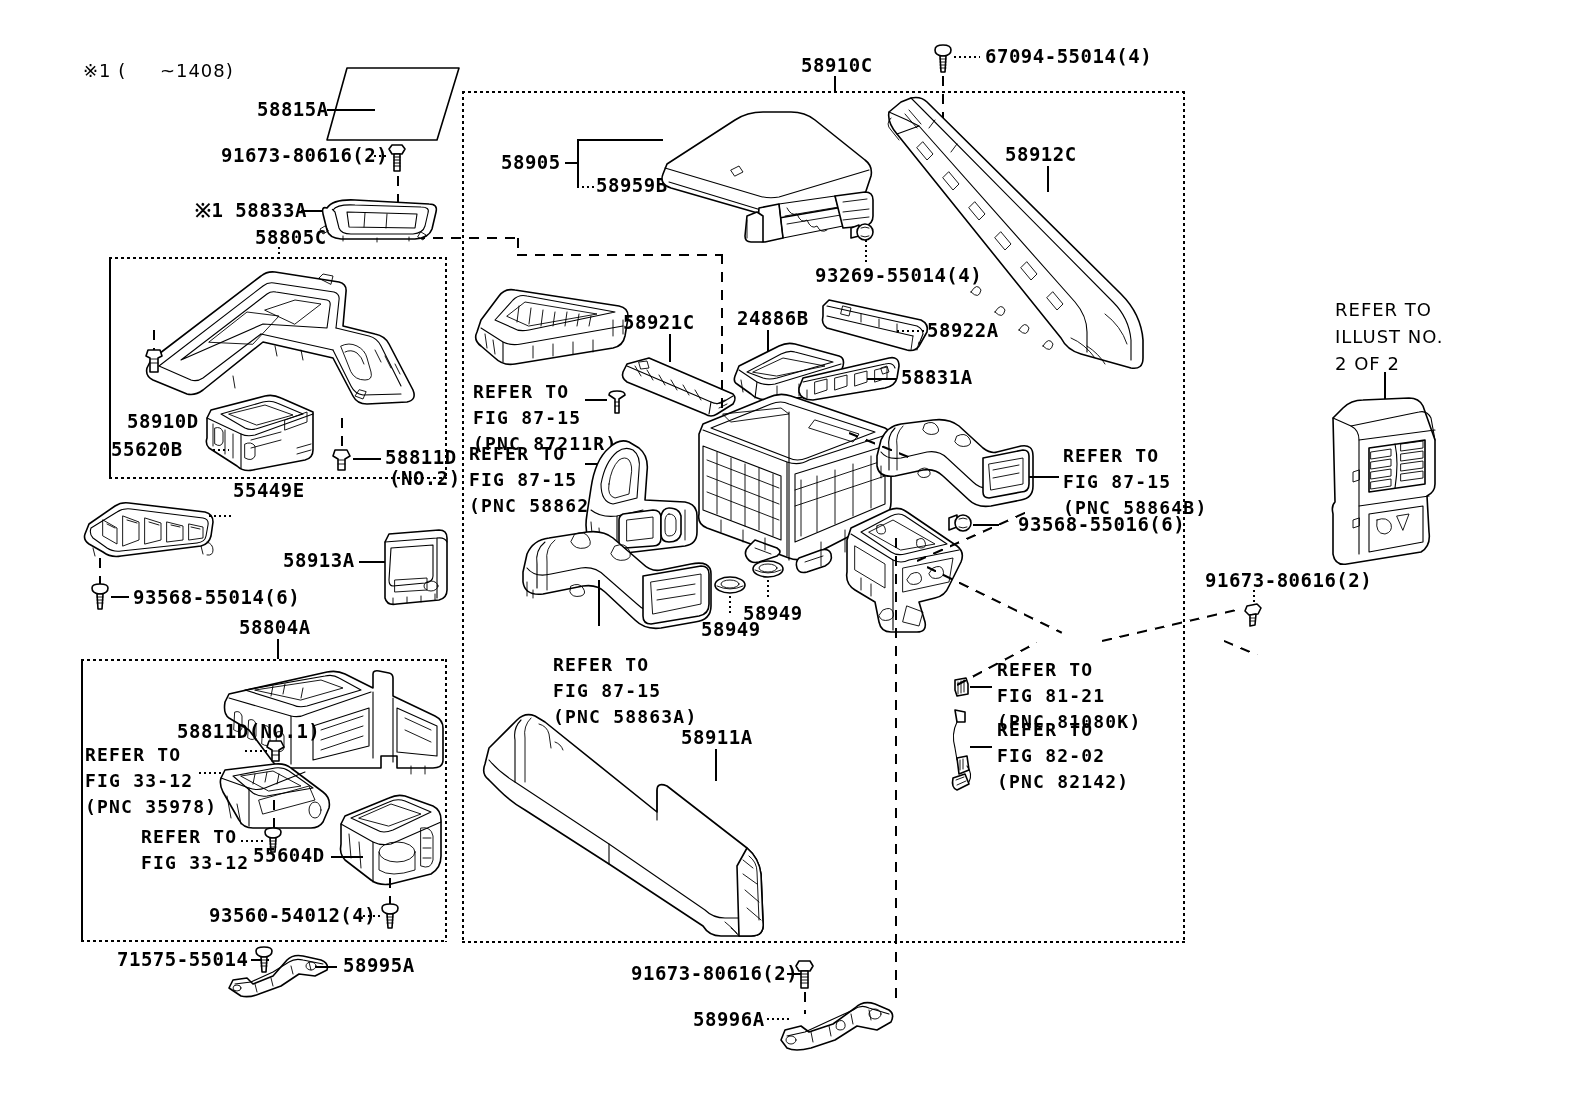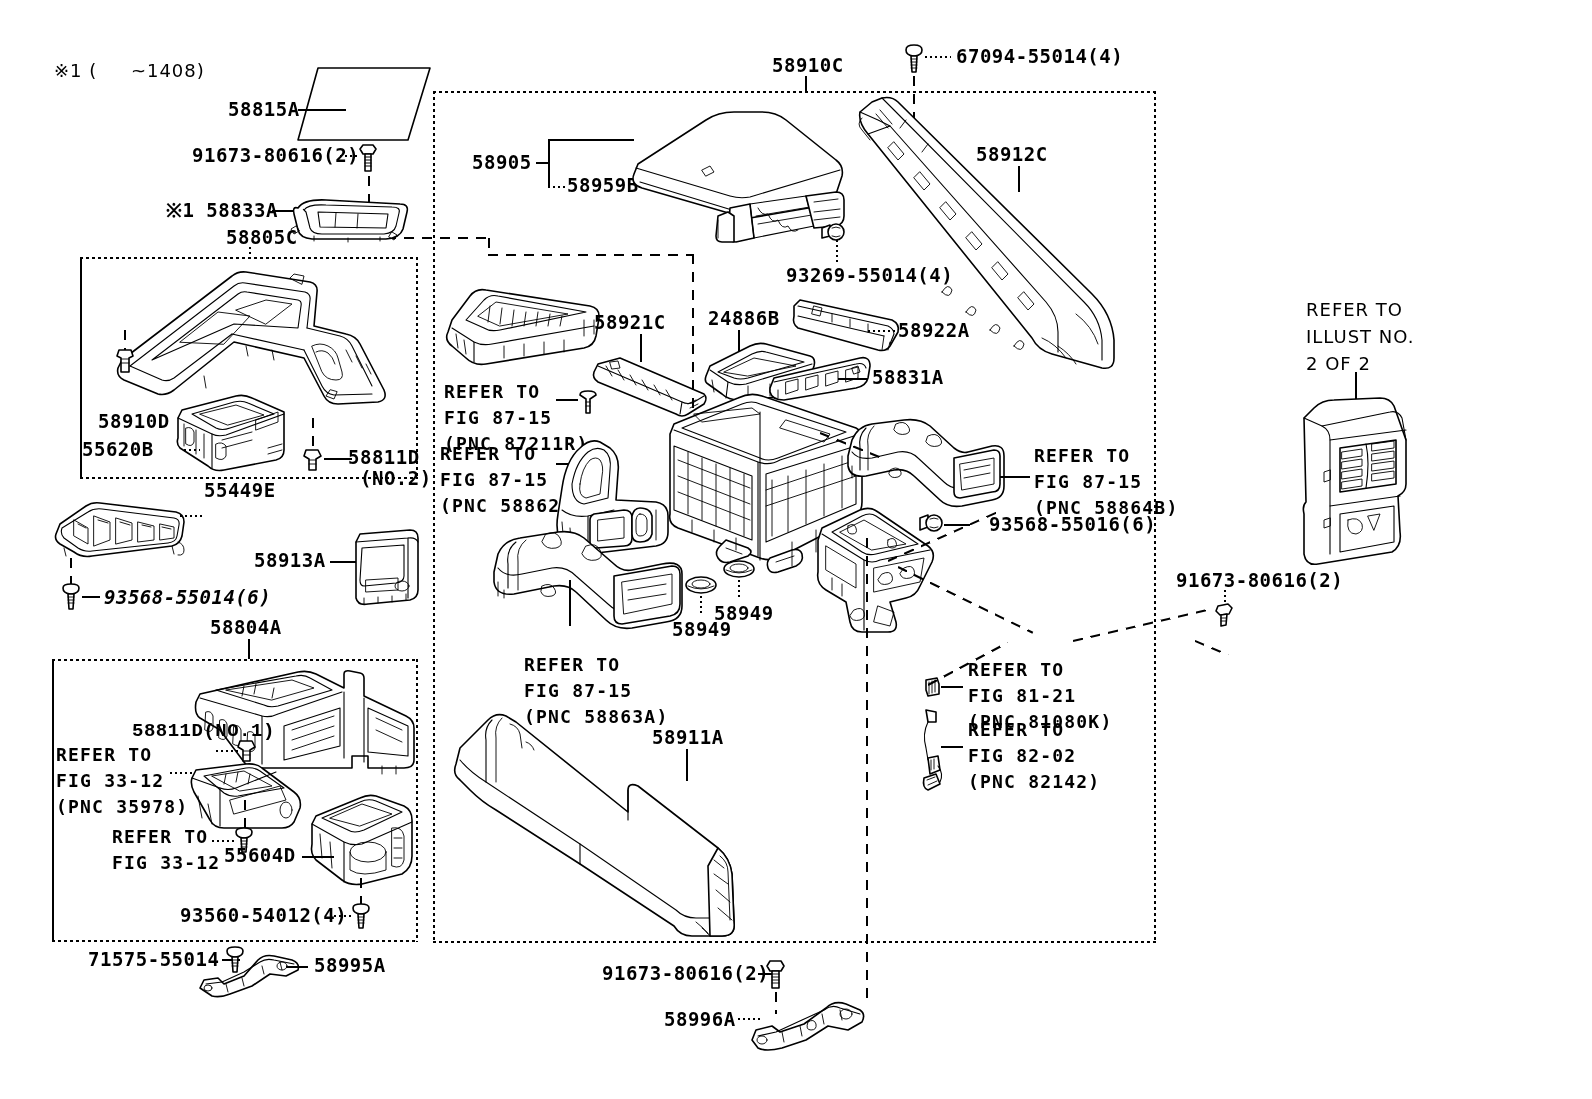--- a/index.html
+++ b/index.html
@@ -3,20 +3,21 @@
 <meta charset="utf-8">
 <style>
   html,body{margin:0;padding:0;background:#ffffff;}
   #page{
     position:relative;
     width:1436px;height:1099px;
     background:#ffffff;
     overflow:hidden;
     font-family:"DejaVu Sans Mono","Liberation Mono",monospace;
     color:#000000;
+    margin-left:29px;
   }
   
   .lbl{
     position:absolute;
     font-family:"DejaVu Sans Mono","Liberation Mono",monospace;
     font-weight:bold;
     font-size:19px;
     letter-spacing:0.5px;
     white-space:pre;
     color:#000;
@@ -165,21 +166,21 @@
   <div class="dln h" style="left:184px;top:449px;width:16px;"></div>
 
   <div class="art" style="left:302px;top:447px;">
     <svg width="22" height="26" viewBox="0 0 22 26">
       <path class="fillw" d="M4,3 L16,3 L19,9 L14,12 L14,23 L7,23 L7,12 L2,9 Z"></path>
       <path class="hair" d="M7,13h7 M7,17h7"></path>
     </svg>
   </div>
   <div class="dashln v" style="left:312px;top:418px;height:30px;"></div>
   <div class="ln h" style="left:324px;top:458px;width:28px;"></div>
-  <div class="lbl" style="left:348px;top:448px;">58811D</div>
+  <div class="lbl" style="left:356px;top:448px;">58811D</div>
   <div class="lbl" style="left:360px;top:469px;">(NO.2)</div>
 
   <div class="art" style="left:52px;top:498px;">
     <svg width="136" height="64" viewBox="0 0 136 64">
       <path class="fillw" d="M4,36 L8,26 L34,8 Q40,4 48,5 L124,14 Q132,16 132,24 L130,38 Q128,46 120,48 L40,58 Q30,60 22,54 L8,46 Q2,42 4,36 Z"></path>
       <path class="thin" d="M10,30 L36,14 Q42,10 50,11 L122,20 Q128,21 127,27 L125,38 Q124,44 116,45 L40,53 Q32,54 26,50 L12,40 Q8,36 10,30 Z"></path>
       <path class="hair" d="M22,22 L36,30 L36,46 L22,38 Z"></path>
       <path class="hair" d="M42,18 L58,24 L58,42 L42,48 Z"></path>
       <path class="hair" d="M64,20 L80,25 L80,42 L64,46 Z"></path>
       <path class="hair" d="M86,24 L102,28 L102,42 L86,44 Z"></path>
@@ -208,21 +209,21 @@
 
   <div class="art" style="left:60px;top:583px;">
     <svg width="22" height="30" viewBox="0 0 22 30">
       <path class="fillw" d="M3,5 Q3,1 11,1 Q19,1 19,5 Q19,10 12,11 L10,11 Q3,10 3,5 Z"></path>
       <path class="fillw" d="M8,11 L14,11 L13,26 L9,26 Z"></path>
       <path class="hair" d="M8,14h6M8,17h6M8,20h6"></path>
     </svg>
   </div>
   <div class="dashln v" style="left:70px;top:558px;height:26px;"></div>
   <div class="ln h" style="left:82px;top:596px;width:18px;"></div>
-  <div class="lbl" style="left:104px;top:588px;font-style:italic;">93568-55014(6)</div>
+  <div class="lbl" style="left:104px;top:588px;">93568-55014(6)</div>
 
   <div class="lbl" style="left:210px;top:618px;">58804A</div>
   <div class="ln v" style="left:248px;top:639px;height:20px;"></div>
 
   <div class="art" style="left:192px;top:668px;">
     <svg width="226" height="110" viewBox="0 0 226 110">
       <path class="fillw" d="M4,34 L8,26 L106,4 Q116,2 124,6 L152,20 L152,6 Q152,2 158,3 L168,5 Q172,6 172,10 L172,28 L214,48 Q222,52 222,60 L222,92 Q222,100 212,100 L176,100 L176,88 L160,88 L160,100 L66,100 Q56,100 52,94 L28,62 L8,50 Q2,46 4,34 Z"></path>
       <path class="thin" d="M8,30 L70,48 Q78,50 86,46 L150,24"></path>
       <path class="thin" d="M70,48 L70,96"></path>
       <path class="thin" d="M24,22 L104,8 Q112,6 118,10 L140,22 L86,38 Q78,40 72,37 Z"></path>
@@ -242,21 +243,21 @@
     </svg>
   </div>
 
   <div class="art" style="left:236px;top:738px;">
     <svg width="22" height="26" viewBox="0 0 22 26">
       <path class="fillw" d="M4,3 L16,3 L19,9 L14,12 L14,23 L7,23 L7,12 L2,9 Z"></path>
       <path class="hair" d="M7,13h7 M7,17h7"></path>
     </svg>
   </div>
   <div class="dln h" style="left:216px;top:750px;width:22px;"></div>
-  <div class="lbl" style="left:132px;top:722px;font-family:Liberation Mono, monospace;">58811D(NO.1)</div>
+  <div class="lbl" style="left:148px;top:722px;">58811D(NO.1)</div>
 
   <div class="lbl ref" style="left:56px;top:742px;white-space:pre;">REFER TO
 FIG 33-12
 (PNC 35978)</div>
   <div class="dln h" style="left:170px;top:772px;width:22px;"></div>
 
   <div class="art" style="left:190px;top:762px;">
     <svg width="116" height="70" viewBox="0 0 116 70">
       <path class="fillw" d="M2,16 L6,8 L56,2 Q66,1 72,6 L104,30 Q112,36 110,46 L104,60 Q100,66 92,66 L34,66 Q24,66 20,58 L4,30 Q0,22 2,16 Z"></path>
       <path class="thin" d="M2,16 L30,26 Q38,29 46,26 L86,10"></path>

